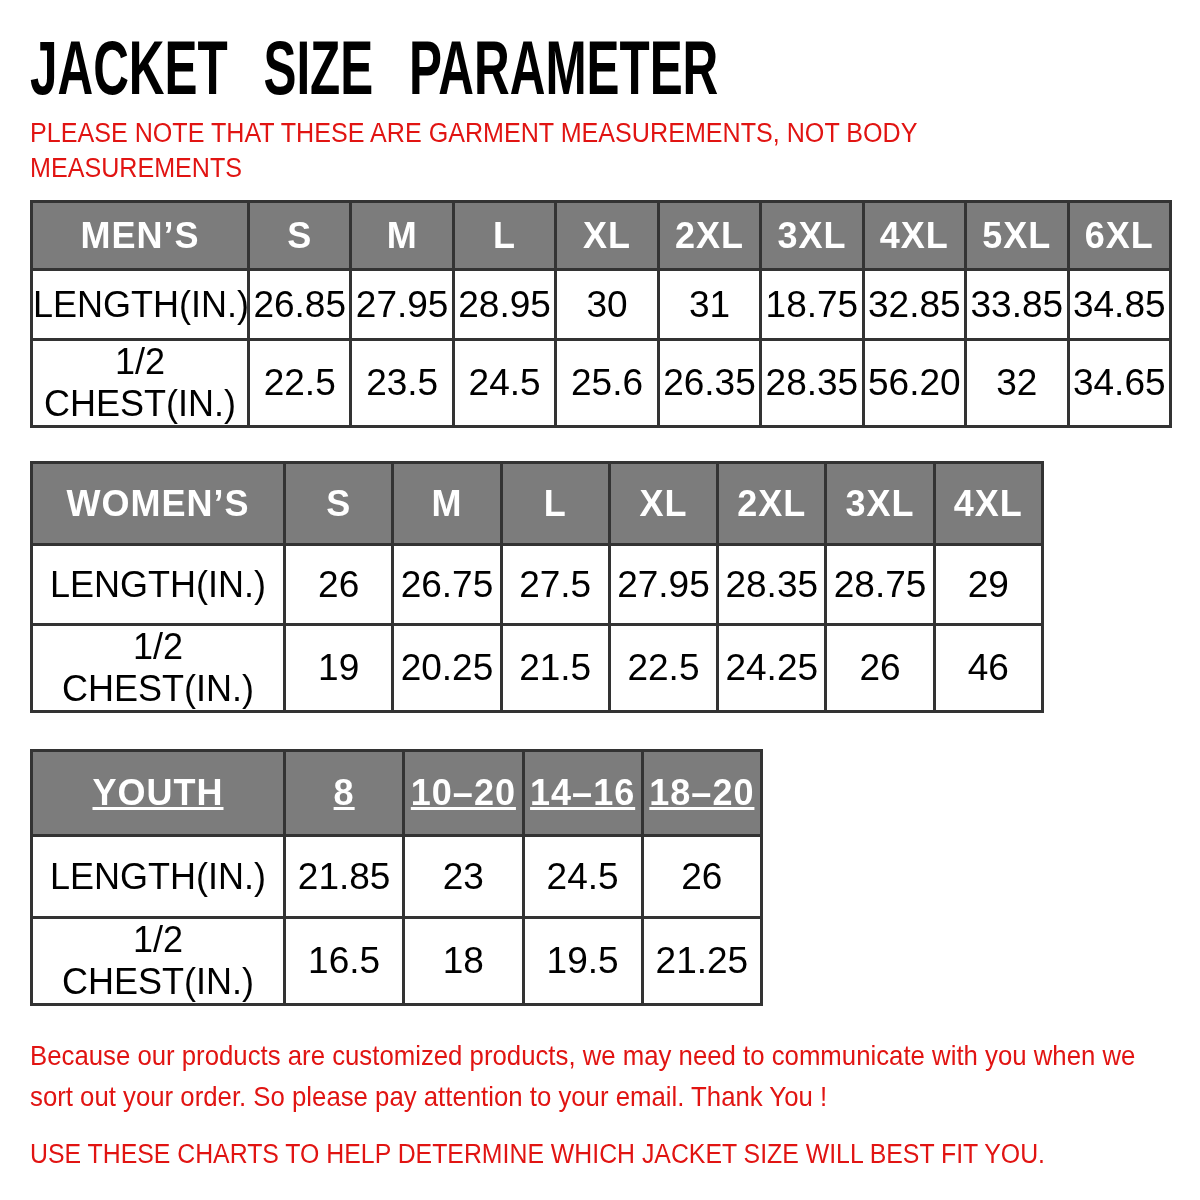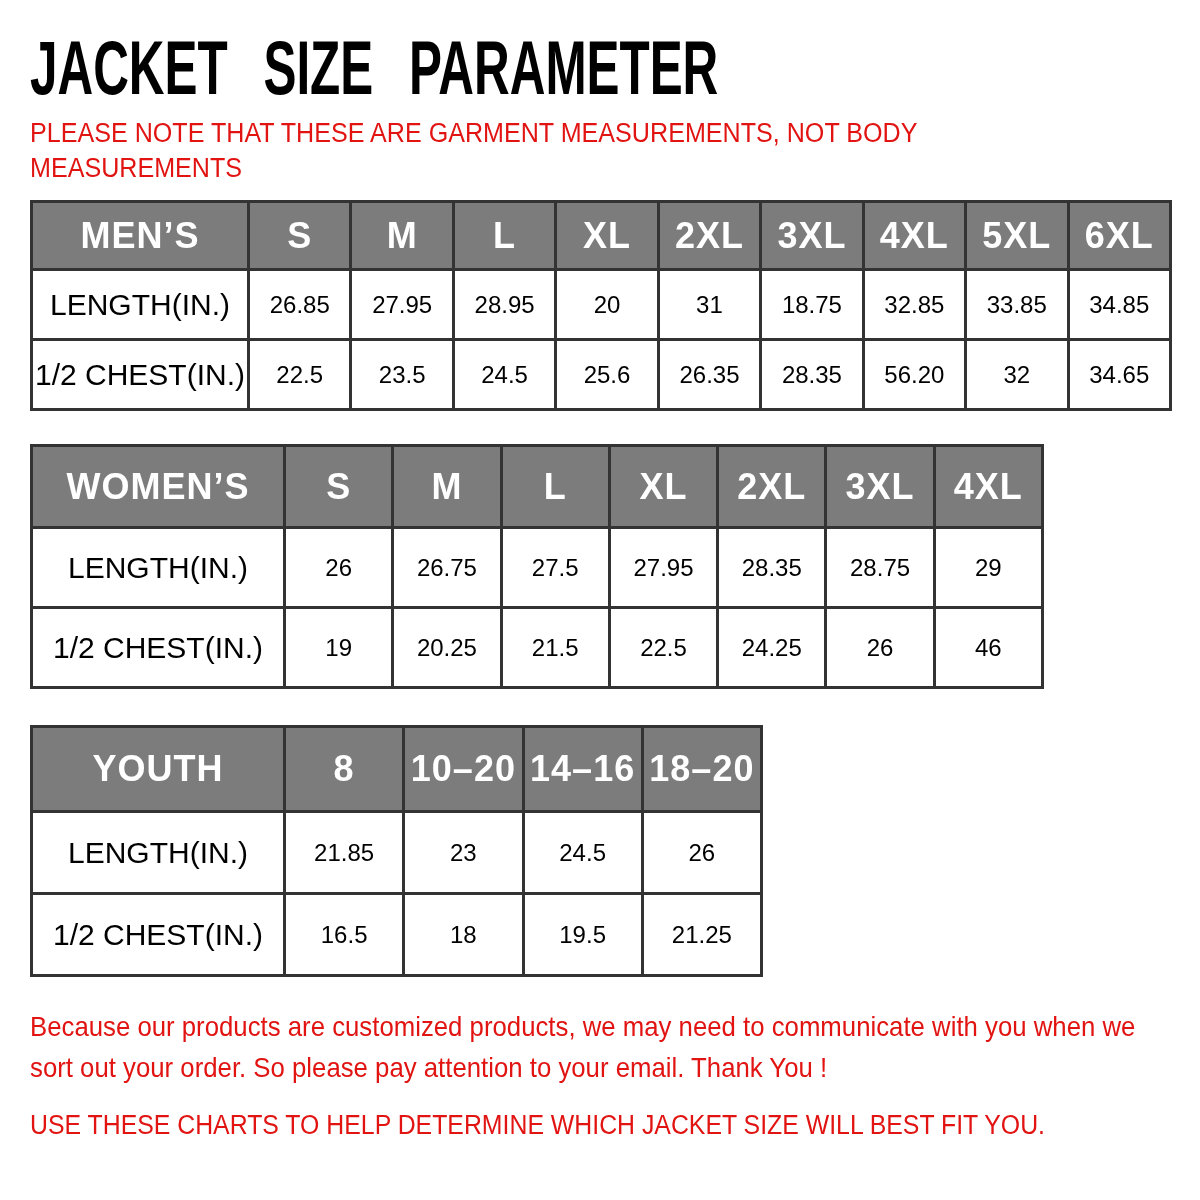--- a/index.html
+++ b/index.html
@@ -31,36 +31,36 @@
   #tables{margin-top:14px;}
   table.tbl{border-collapse:collapse;table-layout:fixed;}
   .tbl th,.tbl td{
     border:3px solid var(--border);text-align:center;vertical-align:middle;
     padding:0;overflow:hidden;
   }
   .tbl th{
     background:var(--gray);color:var(--header-text);
     font-weight:bold;font-size:36px;letter-spacing:1px;
   }
-  .tbl td{font-size:24px;}
-  .tbl td.row-label{font-size:30px;letter-spacing:0;}
+  .tbl td{font-size:37px;}
+  .tbl td.row-label{font-size:36px;letter-spacing:0;}
 
   table.mens{width:1142px;margin-top:0;}
   .mens col.c-label{width:217px;}
   .mens th{height:68px;}
   .mens td{height:70px;}
 
   table.womens{width:1014px;margin-top:33px;}
   .womens col.c-label{width:253px;}
   .womens th{height:82px;}
   .womens td{height:80px;}
 
   table.youth{width:733px;margin-top:36px;}
   .youth col.c-label{width:253px;}
-  .youth th{height:85px;}
+  .youth th{height:85px;text-decoration:underline;}
   .youth td{height:82px;}
 
   .footer-para{
     margin:30px 0 0 0;color:var(--red);font-size:28px;line-height:1.45;
     width:1235px;transform:scaleX(0.92);transform-origin:left top;
   }
   .footer-advice{
     margin:22px 0 0 0;color:var(--red);font-size:27px;white-space:nowrap;
     transform:scaleX(0.92);transform-origin:left top;
   }
@@ -98,21 +98,21 @@
             <th>5XL</th>
             <th>6XL</th>
           </tr>
         </thead>
         <tbody>
           <tr>
             <td class="row-label">LENGTH(IN.)</td>
             <td>26.85</td>
             <td>27.95</td>
             <td>28.95</td>
-            <td>20</td>
+            <td>30</td>
             <td>31</td>
             <td>18.75</td>
             <td>32.85</td>
             <td>33.85</td>
             <td>34.85</td>
           </tr>
           <tr>
             <td class="row-label">1/2 CHEST(IN.)</td>
             <td>22.5</td>
             <td>23.5</td>

